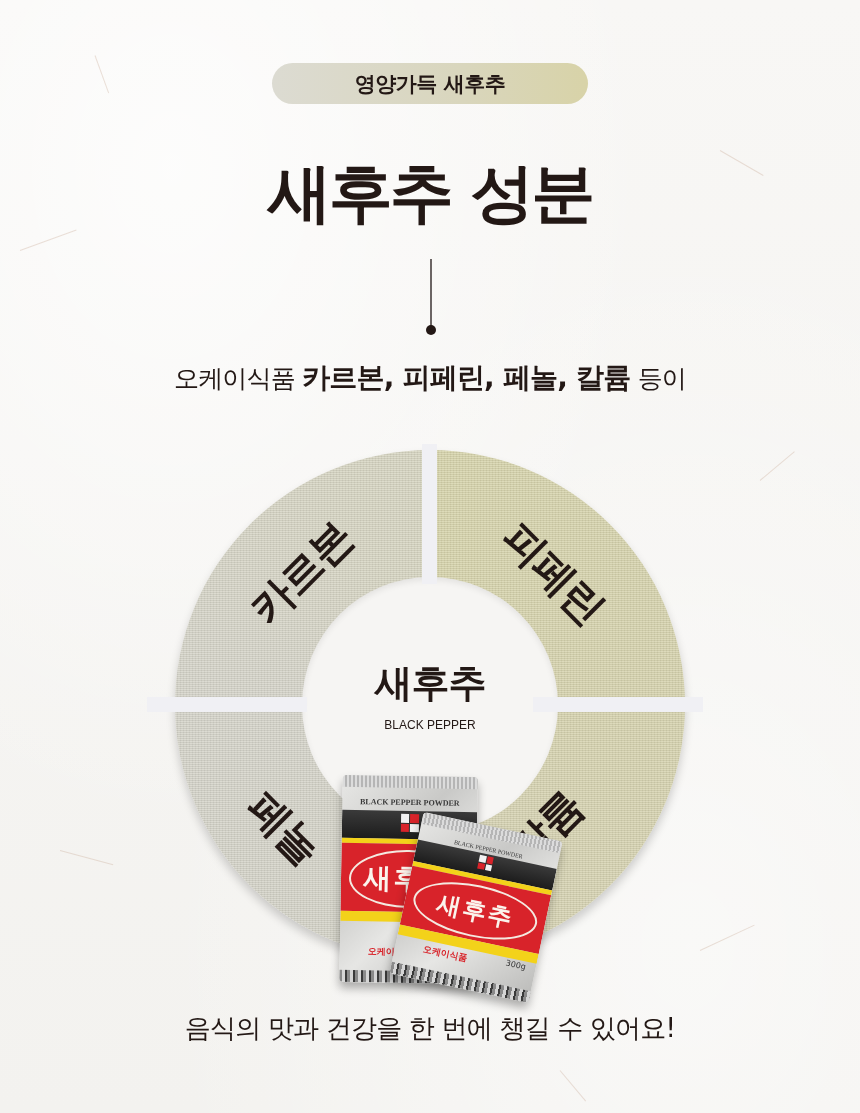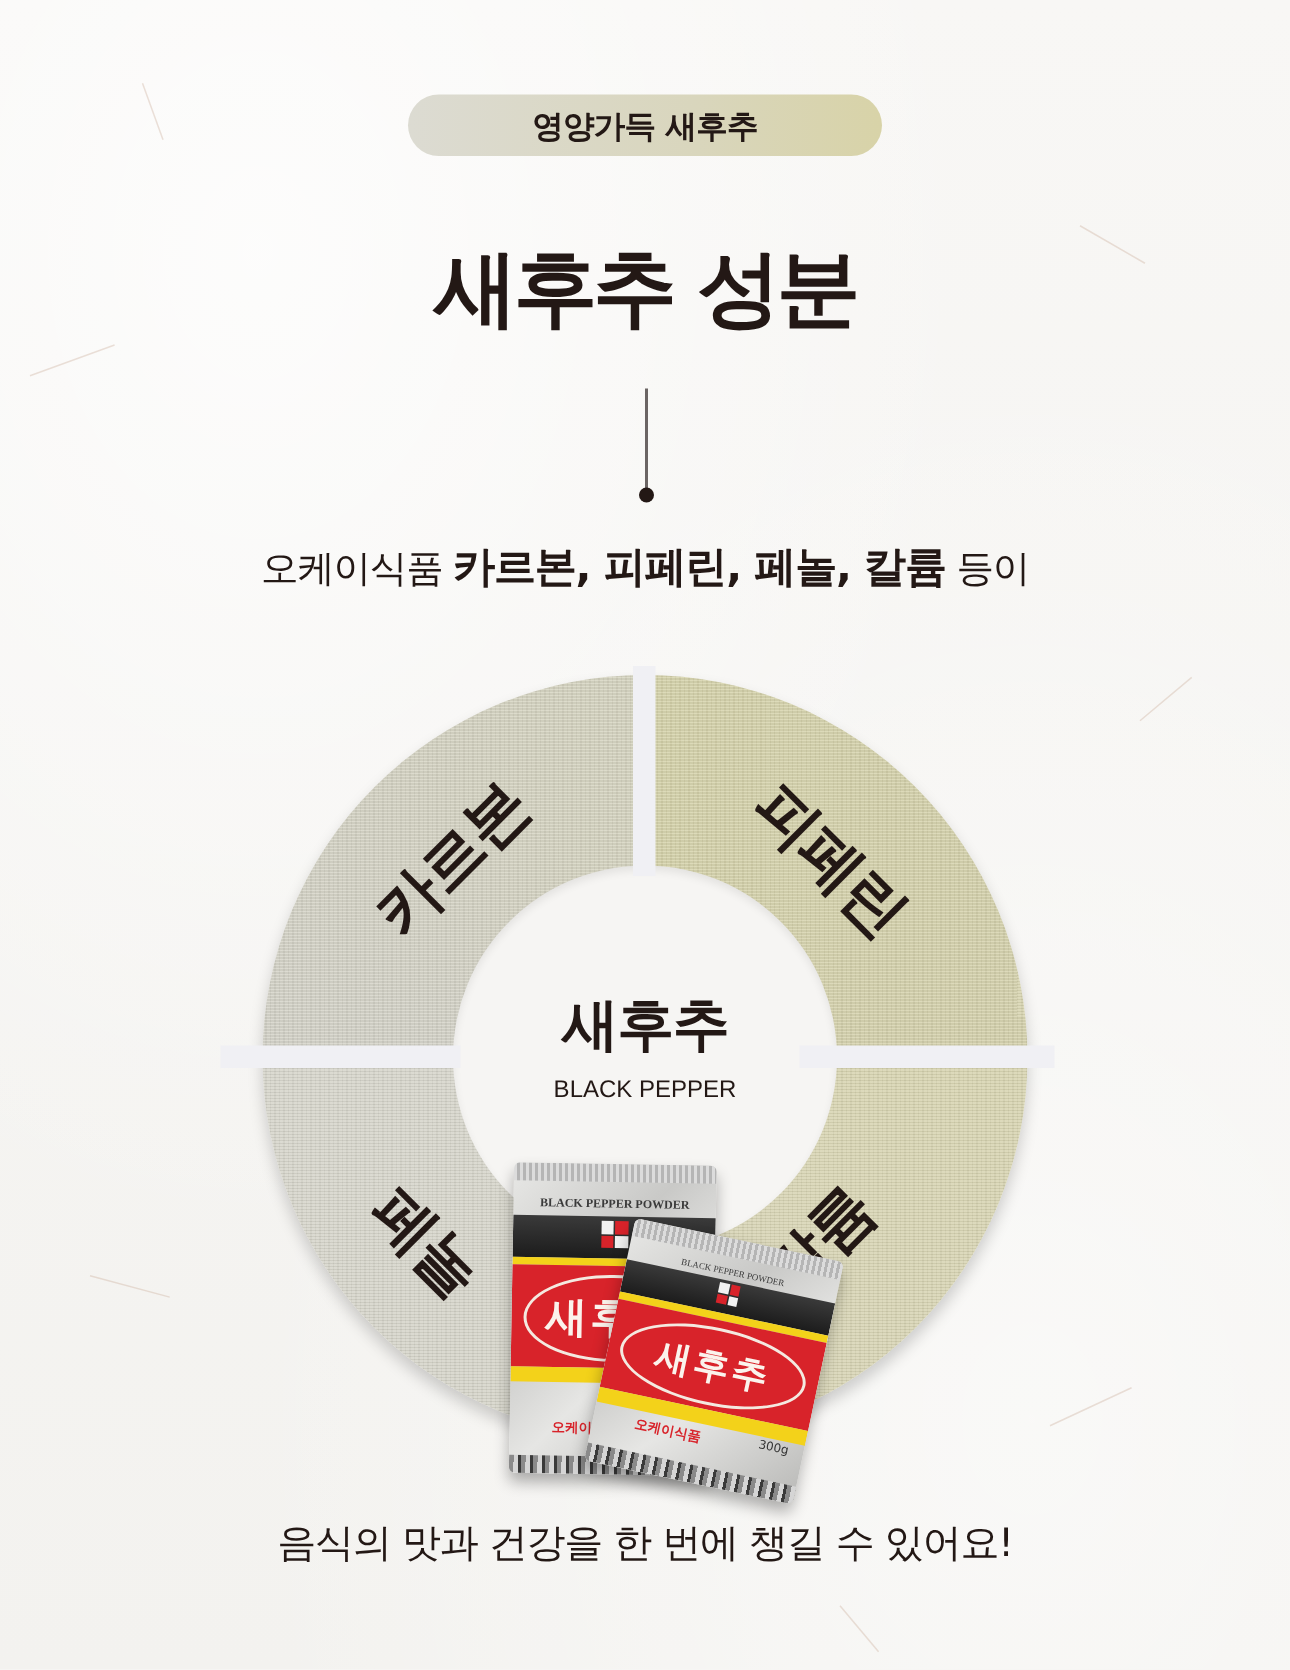--- a/index.html
+++ b/index.html
@@ -20,21 +20,21 @@
 
   .badge {
     position: absolute; left: 272px; top: 63px; width: 316px; height: 41px;
     border-radius: 21px;
     background: linear-gradient(90deg, #dcdbd2 0%, #d9d6bd 60%, #d8d3a8 100%);
     display: flex; align-items: center; justify-content: center;
     font-size: 21px; font-weight: bold; color: #231815; letter-spacing: -0.5px;
   }
   .title {
     position: absolute; left: 0; width: 860px; top: 138px; text-align: center;
-    font-size: 56px; font-weight: bold; letter-spacing: -3px; line-height: 110px;
+    font-size: 64px; font-weight: bold; letter-spacing: -3px; line-height: 110px;
     color: #231815;
   }
   .connector-line {
     position: absolute; left: 430px; top: 259px; width: 2px; height: 70px; background: #6b6564;
   }
   .connector-dot {
     position: absolute; left: 426px; top: 325px; width: 10px; height: 10px; border-radius: 50%; background: #231815;
   }
   .intro {
     position: absolute; left: 0; width: 860px; top: 358px; text-align: center;
@@ -73,21 +73,21 @@
   .seg-tr { left: 492px; top: 545px; transform: rotate(45deg); }
   .seg-bl { left: 243px; top: 800px; transform: rotate(45deg); }
   .seg-br { left: 505px; top: 800px; transform: rotate(-45deg); }
 
   .center-title {
     position: absolute; left: 0; width: 860px; top: 658px; text-align: center;
     font-size: 38px; font-weight: bold; letter-spacing: -1px; color: #231815;
   }
   .center-sub {
     position: absolute; left: 0; width: 860px; top: 718px; text-align: center;
-    font-family: "Liberation Sans", sans-serif; font-size: 16px; color: #231815;
+    font-family: "Liberation Sans", sans-serif; font-size: 12px; color: #231815;
   }
 
   
   .pack {
     position: absolute; border-radius: 4px; overflow: hidden;
     background: linear-gradient(135deg, #e8e8e6 0%, #c9c9c7 35%, #e6e6e4 60%, #b9b9b7 100%);
     box-shadow: 0 6px 10px rgba(0,0,0,0.3);
   }
   .pack-big { left: 341px; top: 776px; width: 135px; height: 207px; transform: rotate(1deg); }
   .pack-small { left: 405px; top: 825px; width: 142px; height: 165px; transform: rotate(12deg); }

